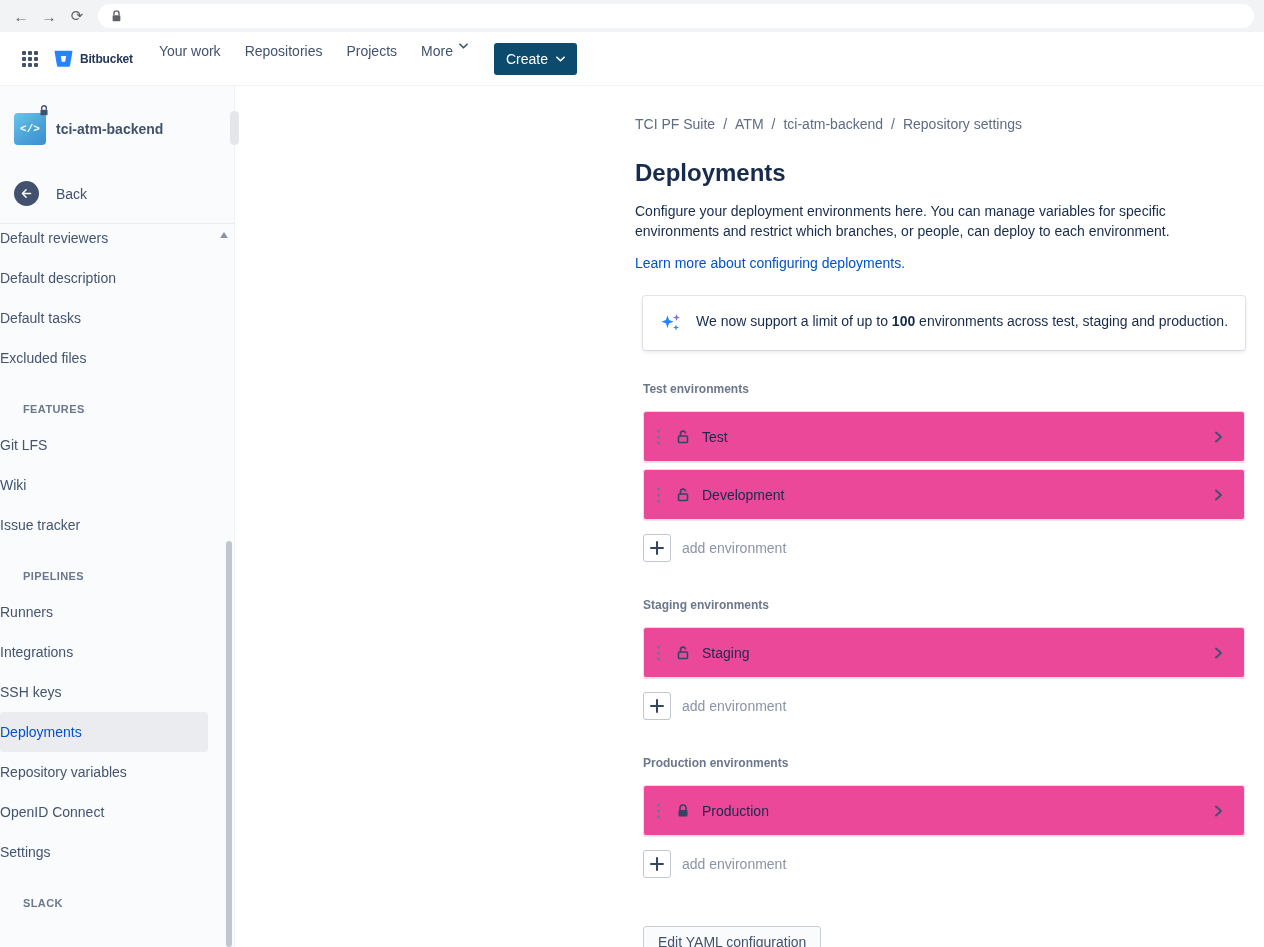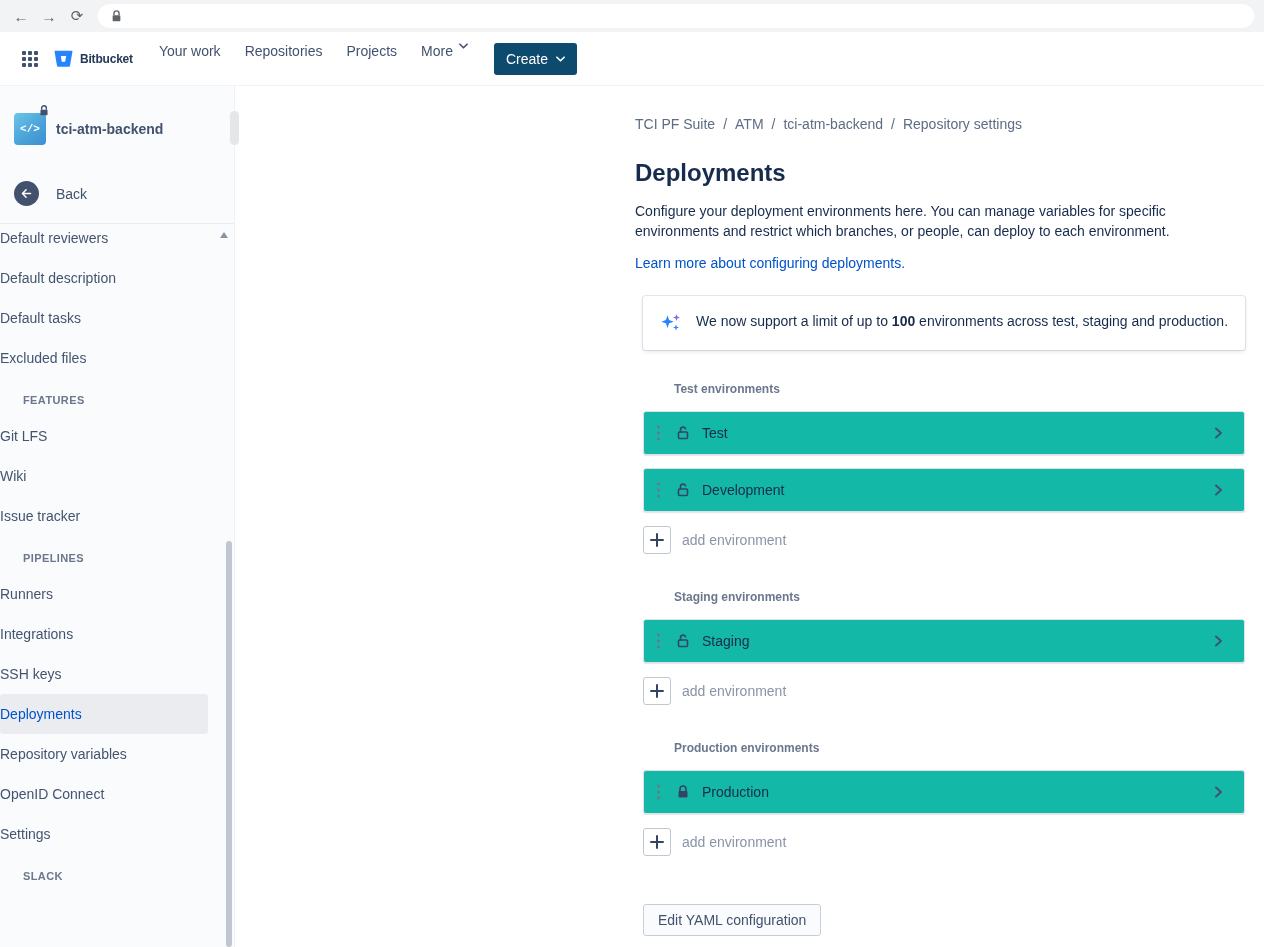--- a/index.html
+++ b/index.html
@@ -30,43 +30,43 @@
   .repo-avatar { width:32px; height:32px; border-radius:4px; background:linear-gradient(140deg,#6CC5E9 0%,#4BA3D9 55%,#3C8FD0 100%); color:#fff; font-size:11px; font-weight:700; display:flex; align-items:center; justify-content:center; font-family:"Liberation Mono", monospace; }
   .lock-badge { position:absolute; top:-8px; right:-3px; line-height:0; }
   .repo-name { font-size:14px; font-weight:700; color:#42526E; }
   .back-row { display:flex; align-items:center; gap:17px; padding-left:14px; margin-top:36px; cursor:pointer; }
   .back-circle { width:25px; height:25px; border-radius:50%; background:#42526E; display:flex; align-items:center; justify-content:center; flex-shrink:0; }
   .back-label { font-size:14px; color:#42526E; }
   .side-divider { height:1px; background:#EBECF0; margin-top:17px; }
   .side-nav { margin-top:-6px; }
   .side-item { height:40px; display:flex; align-items:center; margin-right:26px; border-radius:3px; font-size:14px; color:#44546F; cursor:pointer; }
   .side-item.selected { background:#EBECF0; color:#0052CC; }
-  .side-header { margin:16px 0 10px; padding-left:23px; font-size:11px; font-weight:700; color:#6B778C; letter-spacing:0.4px; }
+  .side-header { margin:25px 0 10px; padding-left:23px; font-size:11px; font-weight:700; color:#6B778C; letter-spacing:0.4px; }
   .scroll-up { position:absolute; top:146px; right:6px; width:0; height:0; border-left:4px solid transparent; border-right:4px solid transparent; border-bottom:6px solid #8993A4; cursor:pointer; }
   .scroll-thumb { position:absolute; top:455px; right:2px; width:6px; height:406px; background:#C1C7D0; border-radius:3px; cursor:pointer; }
   .side-grip { position:absolute; top:25px; right:-5px; width:9px; height:34px; background:#E4E6EA; border-radius:5px; cursor:pointer; z-index:2; }
 
   
   .main { flex:1; background:#fff; padding:30px 0 0 400px; }
   .content { width:615px; }
   .breadcrumb { display:flex; gap:8px; font-size:14px; color:#5E6C84; }
   .crumb { cursor:pointer; }
   .crumb-sep { color:#5E6C84; }
   .page-title { margin-top:27px; font-size:24px; font-weight:600; color:#172B4D; }
   .desc { margin-top:14px; font-size:14px; line-height:20px; color:#172B4D; }
   .learn-link { display:inline-block; margin-top:14px; font-size:14px; color:#0052CC; cursor:pointer; text-decoration:none; }
   .banner { margin-top:24px; margin-left:8px; width:602px; background:#fff; border-radius:3px; box-shadow:0 0 0 1px rgba(9,30,66,0.10), 0 2px 4px rgba(9,30,66,0.10); padding:15px 16px; display:flex; gap:13px; }
   .banner-icon { flex-shrink:0; line-height:0; }
   .banner-text { font-size:14px; line-height:20px; color:#172B4D; }
   .banner-text b { font-weight:700; }
 
   .env-area { margin-left:8px; width:602px; }
-  .section-label { margin-top:36px; margin-bottom:15px; font-size:12px; font-weight:700; color:#6B778C;margin-left:31px; }
+  .section-label { margin-top:36px; margin-bottom:15px; font-size:12px; font-weight:700; color:#6B778C; }
   .section-label.first { margin-top:32px; }
-  .env-row { height:44px; display:flex; align-items:center; padding:0 18px 0 12px; background:#14b8a6; border:1px solid #DFE1E6; border-radius:3px; box-shadow:0 1px 1px rgba(9,30,66,0.12); margin-bottom:13px; cursor:pointer; }
+  .env-row { height:51px; display:flex; align-items:center; padding:0 18px 0 12px; background:#ec4899; border:1px solid #DFE1E6; border-radius:3px; box-shadow:0 1px 1px rgba(9,30,66,0.12); margin-bottom:7px; cursor:pointer; }
   .drag-handle { display:flex; line-height:0; cursor:grab; }
   .env-lock { margin-left:14px; display:flex; line-height:0; }
   .env-name { margin-left:11px; font-size:14px; font-weight:500; color:#172B4D; }
   .env-chevron { margin-left:auto; display:flex; line-height:0; }
   .add-env { margin-top:14px; display:flex; align-items:center; gap:11px; cursor:pointer; }
   .plus-box { width:28px; height:28px; border:1px solid #C1C7D0; border-radius:3px; background:#fff; display:flex; align-items:center; justify-content:center; }
   .add-label { font-size:14px; color:#8A94A6; }
   .yaml-btn { margin-top:48px; height:32px; padding:0 14px; background:#FAFBFC; border:1px solid #C8CED9; border-radius:3px; font-family:inherit; font-size:14px; font-weight:500; color:#42526E; cursor:pointer; }
 </style>
 </head>

